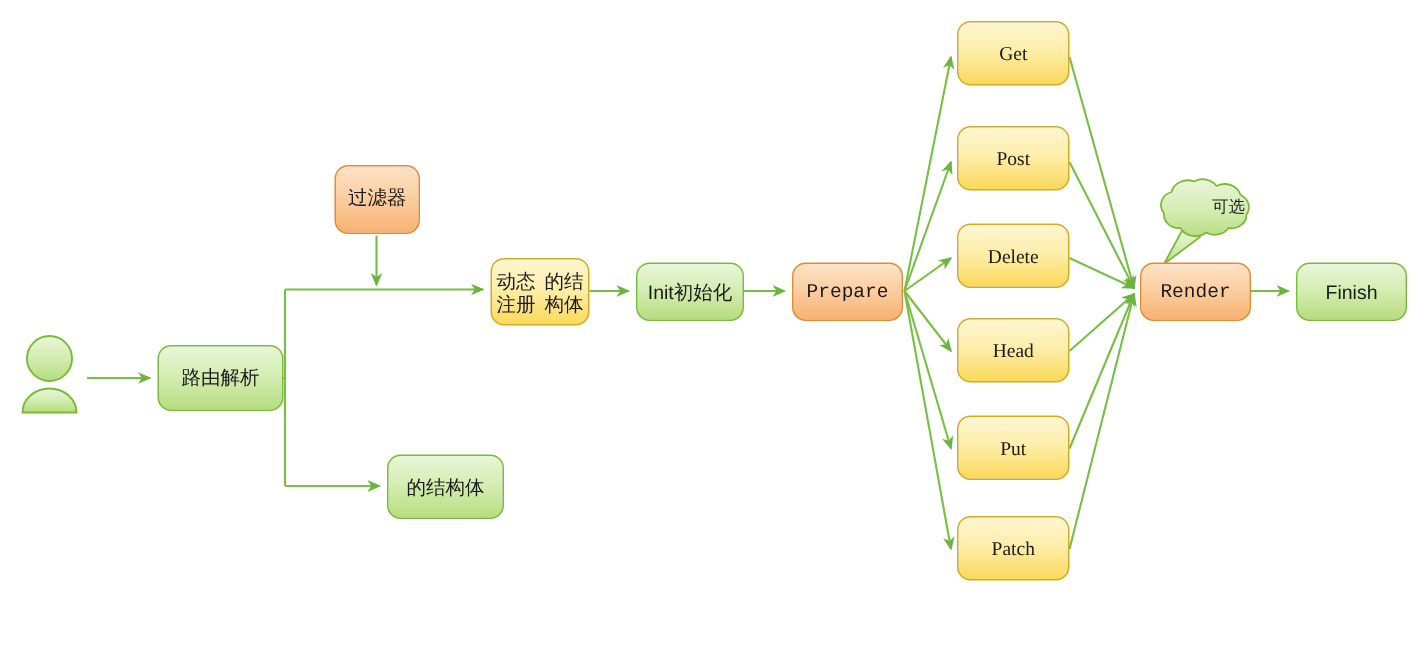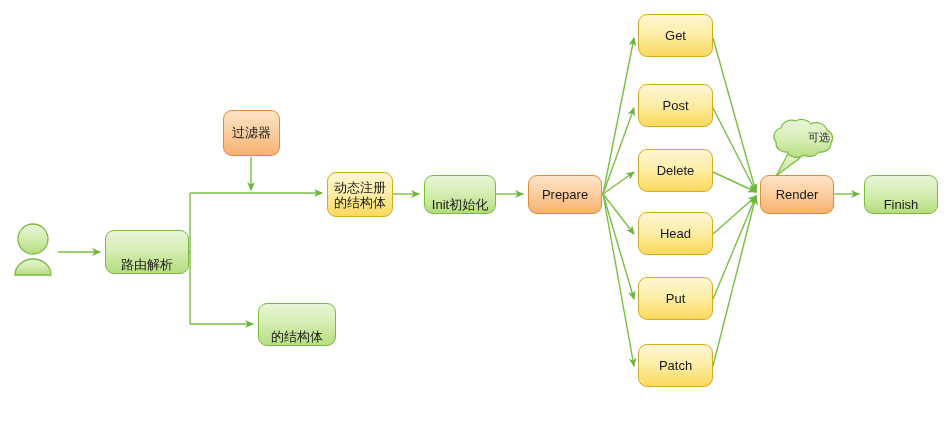--- a/index.html
+++ b/index.html
@@ -33,29 +33,30 @@
     justify-content: center;
     text-align: center;
     color: #1a1a1a;
     font-size: 13px;
     line-height: 16px;
     z-index: 3;
   }
   .node-green {
     background: linear-gradient(to bottom, #e8f5d8 0%, #d5eeb4 45%, #b6dd7f 100%);
     border: 1px solid #7aba3c;
-    align-items: flex-end;
   }
   .node-yellow {
     background: linear-gradient(to bottom, #fdf6d2 0%, #fdeeaa 45%, #fbd95c 100%);
     border: 1px solid #d4ab25;
+    font-family: Liberation Serif, serif;
   }
   .node-orange {
     background: linear-gradient(to bottom, #fde3c6 0%, #fbcfa2 45%, #f7b172 100%);
     border: 1px solid #e08b36;
+    font-family: Liberation Mono, monospace;
   }
   .node .lbl {
     display: block;
     padding: 0 3px;
   }
   .node .lbl2 {
     display: block;
     padding: 0 3px;
   }
   .cloud-text {
@@ -154,21 +155,21 @@
   </div>
 
   <div class="node node-orange" style="left:223px; top:110px; width:57px; height:46px;">
     <span class="lbl">过滤器</span>
   </div>
 
   <div class="node node-green" style="left:258px; top:303px; width:78px; height:43px;">
     <span class="lbl">的结构体</span>
   </div>
 
-  <div class="node node-yellow" style="left:327px; top:172px; width:66px; height:45px; flex-direction:column; line-height:15px;">
+  <div class="node node-yellow" style="left:327px; top:172px; width:66px; height:45px; flex-direction:row; line-height:15px;">
     <span class="lbl">动态注册</span>
     <span class="lbl2">的结构体</span>
   </div>
 
   <div class="node node-green" style="left:424px; top:175px; width:72px; height:39px;">
     <span class="lbl">Init初始化</span>
   </div>
 
   <div class="node node-orange" style="left:528px; top:175px; width:74px; height:39px;">
     <span class="lbl">Prepare</span>

